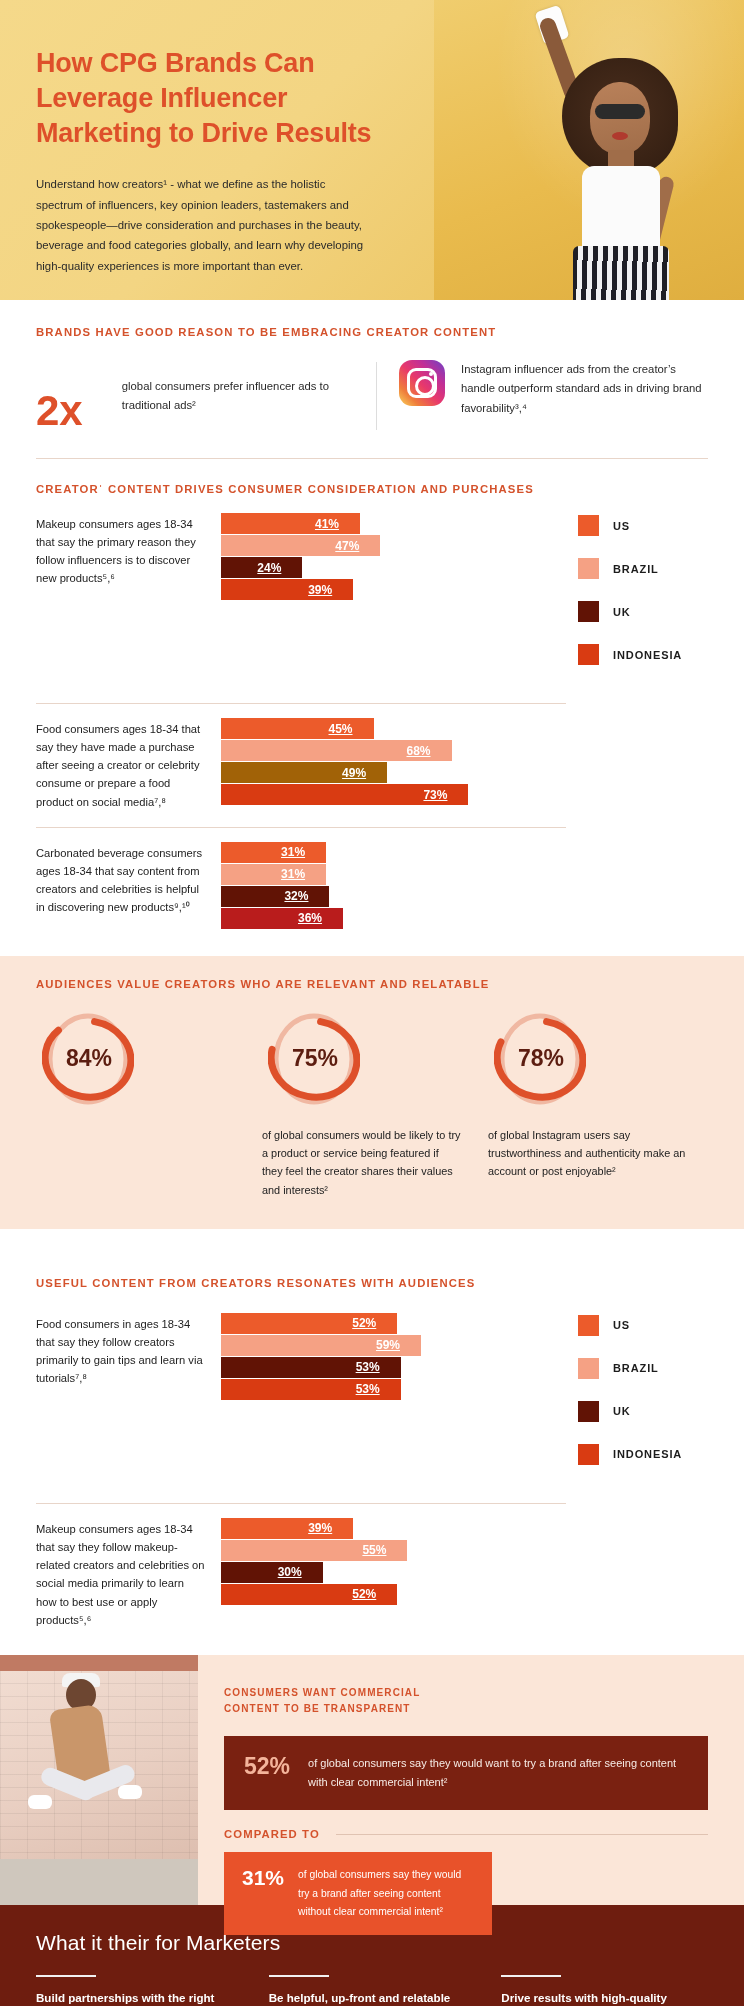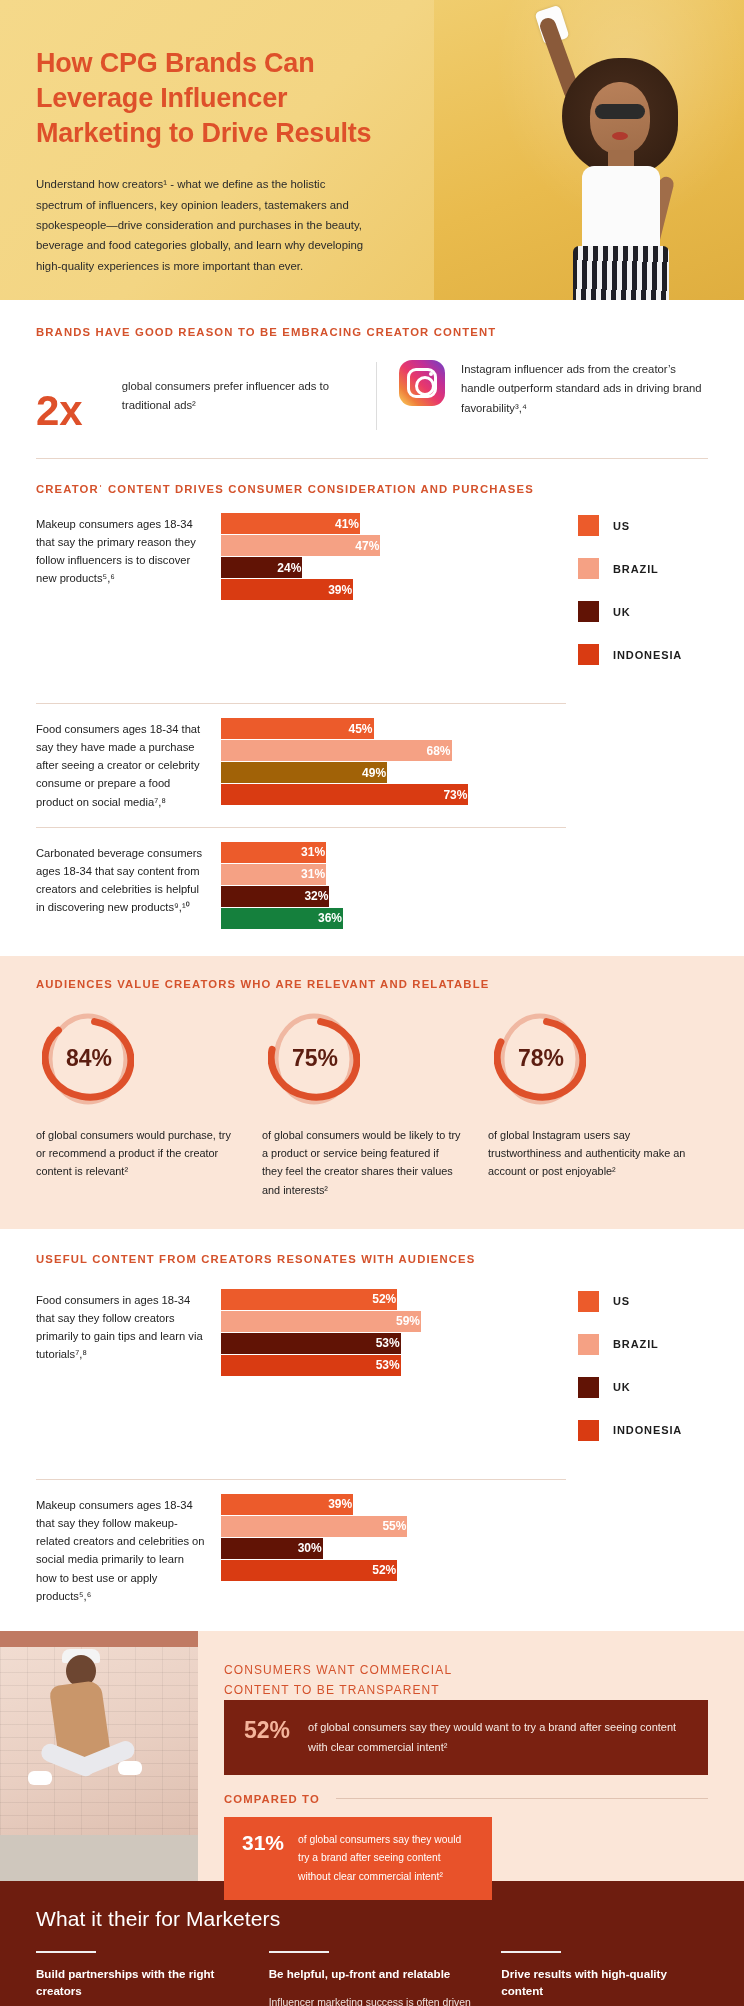--- a/index.html
+++ b/index.html
@@ -113,21 +113,21 @@
   }
 
   
   .bar-sec { padding:24px 36px 10px 36px; }
   .bar-block { display:flex; padding:14px 0 16px 0; }
   .bar-label { width:185px; font-size:11.2px; line-height:1.62; color:#222; padding-right:14px; padding-top:2px;}
   .bar-area { flex:1; position:relative; }
   .bar-row { height:21px; margin-bottom:1px; position:relative; }
   .bar-fill { height:100%; display:flex; align-items:center; justify-content:flex-end; }
   .bar-val {
-    color:#fff; font-size:12px; font-weight:700; padding-right:1px; white-space:nowrap;
+    color:#fff; font-size:12px; font-weight:700; padding-right:21px; white-space:nowrap;text-decoration:underline;
   }
   .legend { width:148px; padding-left:18px; padding-top:2px; }
   .legend-item { display:flex; align-items:center; margin-bottom:22px; }
   .legend-sw { width:21px; height:21px; margin-right:14px; flex:none; }
   .legend-tx { font-size:11px; font-weight:700; letter-spacing:0.9px; color:#1c1c1c; }
 
   
   .band-peach { background:#fbe6d8; }
   .donuts { display:flex; padding:6px 36px 30px 36px; gap:26px; }
   .donut-col { width:200px; }
@@ -153,21 +153,21 @@
   .brick-top { position:absolute; left:0; top:0; width:100%; height:16px; background:#c07a63; }
   .brick-ground { position:absolute; left:0; bottom:0; width:100%; height:46px; background:#cfc7bd; }
   .jump-coat { position:absolute; left:54px; top:52px; width:52px; height:78px; background:#c9966a; border-radius:10px 14px 6px 6px; transform:rotate(-8deg);}
   .jump-head { position:absolute; left:66px; top:24px; width:30px; height:32px; background:#6d4631; border-radius:50%; }
   .jump-hat { position:absolute; left:62px; top:18px; width:38px; height:14px; background:#f4f4f4; border-radius:8px 8px 2px 2px;}
   .jump-leg1 { position:absolute; left:40px; top:120px; width:56px; height:18px; background:#e9e9ed; border-radius:9px; transform:rotate(22deg);}
   .jump-leg2 { position:absolute; left:76px; top:118px; width:60px; height:18px; background:#e9e9ed; border-radius:9px; transform:rotate(-22deg);}
   .jump-sh1 { position:absolute; left:28px; top:140px; width:24px; height:14px; background:#fff; border-radius:6px; }
   .jump-sh2 { position:absolute; left:118px; top:130px; width:24px; height:14px; background:#fff; border-radius:6px; }
   .trans-right { flex:1; background:#fbe6d8; padding:30px 36px 0 26px; }
-  .trans-head { font-size:12px; font-weight:400; letter-spacing:1.1px; color:#d4522c; line-height:1.65; }
+  .trans-head { font-size:10px; font-weight:700; letter-spacing:1.1px; color:#d4522c; line-height:1.65; margin-bottom:18px;}
   .card-dark { background:#7a2111; padding:18px 20px; display:flex; align-items:flex-start; }
   .card-orange { background:#e8522a; padding:14px 18px; display:flex; align-items:flex-start; width:268px;}
   .card-num { font-size:23px; font-weight:800; color:#f4b49b; margin-right:18px; line-height:1.1; flex:none;}
   .card-num-w { font-size:21px; font-weight:800; color:#fff; margin-right:14px; line-height:1.1; flex:none;}
   .card-txt { font-size:11px; line-height:1.75; color:#f7ece6; }
   .card-txt-w { font-size:10.3px; line-height:1.78; color:#fff; }
   .compared { display:flex; align-items:center; margin:18px 0 12px 0; }
   .compared-l { font-size:11.3px; font-weight:700; letter-spacing:1.1px; color:#d4522c; white-space:nowrap;}
   .compared-line { flex:1; height:1px; background:#e0c3b2; margin-left:16px; }
 
@@ -313,21 +313,21 @@
           <div class="bar-fill" style="width:31%;background:#f5a184">
             <span class="bar-val">31%</span>
           </div>
         </div>
       <div class="bar-row">
           <div class="bar-fill" style="width:32%;background:#611305">
             <span class="bar-val">32%</span>
           </div>
         </div>
       <div class="bar-row">
-          <div class="bar-fill" style="width:36%;background:#15803d">
+          <div class="bar-fill" style="width:36%;background:#b91c1c">
             <span class="bar-val">36%</span>
           </div>
         </div>
     </div>
     <div class="legend"></div>
   </div>
 </div>
 
 <div class="band-peach">
   <div style="padding:22px 36px 12px 36px;">
@@ -335,21 +335,20 @@
   </div>
   <div class="donuts">
     <div class="donut-col">
       <div class="donut">
         <svg width="92" height="102" viewBox="0 0 92 102">
           <ellipse cx="46" cy="51" rx="38" ry="43" fill="none" stroke="#f0b8a2" stroke-width="5"></ellipse>
           <ellipse cx="46" cy="51" rx="38" ry="43" fill="none" stroke="#de502a" stroke-width="7" stroke-linecap="round" stroke-dasharray="216 258" transform="rotate(-80 46 51)"></ellipse>
         </svg>
         <div class="donut-num">84%</div>
       </div>
-      <div class="donut-txt">of global consumers would purchase, try or recommend a product if the creator content is relevant²</div>
     </div>
     <div class="donut-col">
       <div class="donut">
         <svg width="92" height="102" viewBox="0 0 92 102">
           <ellipse cx="46" cy="51" rx="38" ry="43" fill="none" stroke="#f0b8a2" stroke-width="5"></ellipse>
           <ellipse cx="46" cy="51" rx="38" ry="43" fill="none" stroke="#de502a" stroke-width="7" stroke-linecap="round" stroke-dasharray="193 258" transform="rotate(-80 46 51)"></ellipse>
         </svg>
         <div class="donut-num">75%</div>
       </div>
       <div class="donut-txt">of global consumers would be likely to try a product or service being featured if they feel the creator shares their values and interests²</div>
@@ -361,21 +360,21 @@
           <ellipse cx="46" cy="51" rx="38" ry="43" fill="none" stroke="#de502a" stroke-width="7" stroke-linecap="round" stroke-dasharray="201 258" transform="rotate(-80 46 51)"></ellipse>
         </svg>
         <div class="donut-num">78%</div>
       </div>
       <div class="donut-txt">of global Instagram users say trustworthiness and authenticity make an account or post enjoyable²</div>
     </div>
   </div>
 </div>
 
 <div class="bar-sec band-white">
-  <div class="sec-head" style="margin-bottom:10px;">USEFUL CONTENT FROM CREATORS RESONATES WITH AUDIENCES</div>
+  <div class="sec-head" style="margin-bottom:10px;margin-top:24px;">USEFUL CONTENT FROM CREATORS RESONATES WITH AUDIENCES</div>
 
   <div class="bar-block">
     <div class="bar-label">Food consumers in ages 18-34 that say they follow creators primarily to gain tips and learn via tutorials⁷,⁸</div>
     <div class="bar-area">
       <div class="bar-row">
           <div class="bar-fill" style="width:52%;background:#ec5b2b">
             <span class="bar-val">52%</span>
           </div>
         </div>
       <div class="bar-row">

